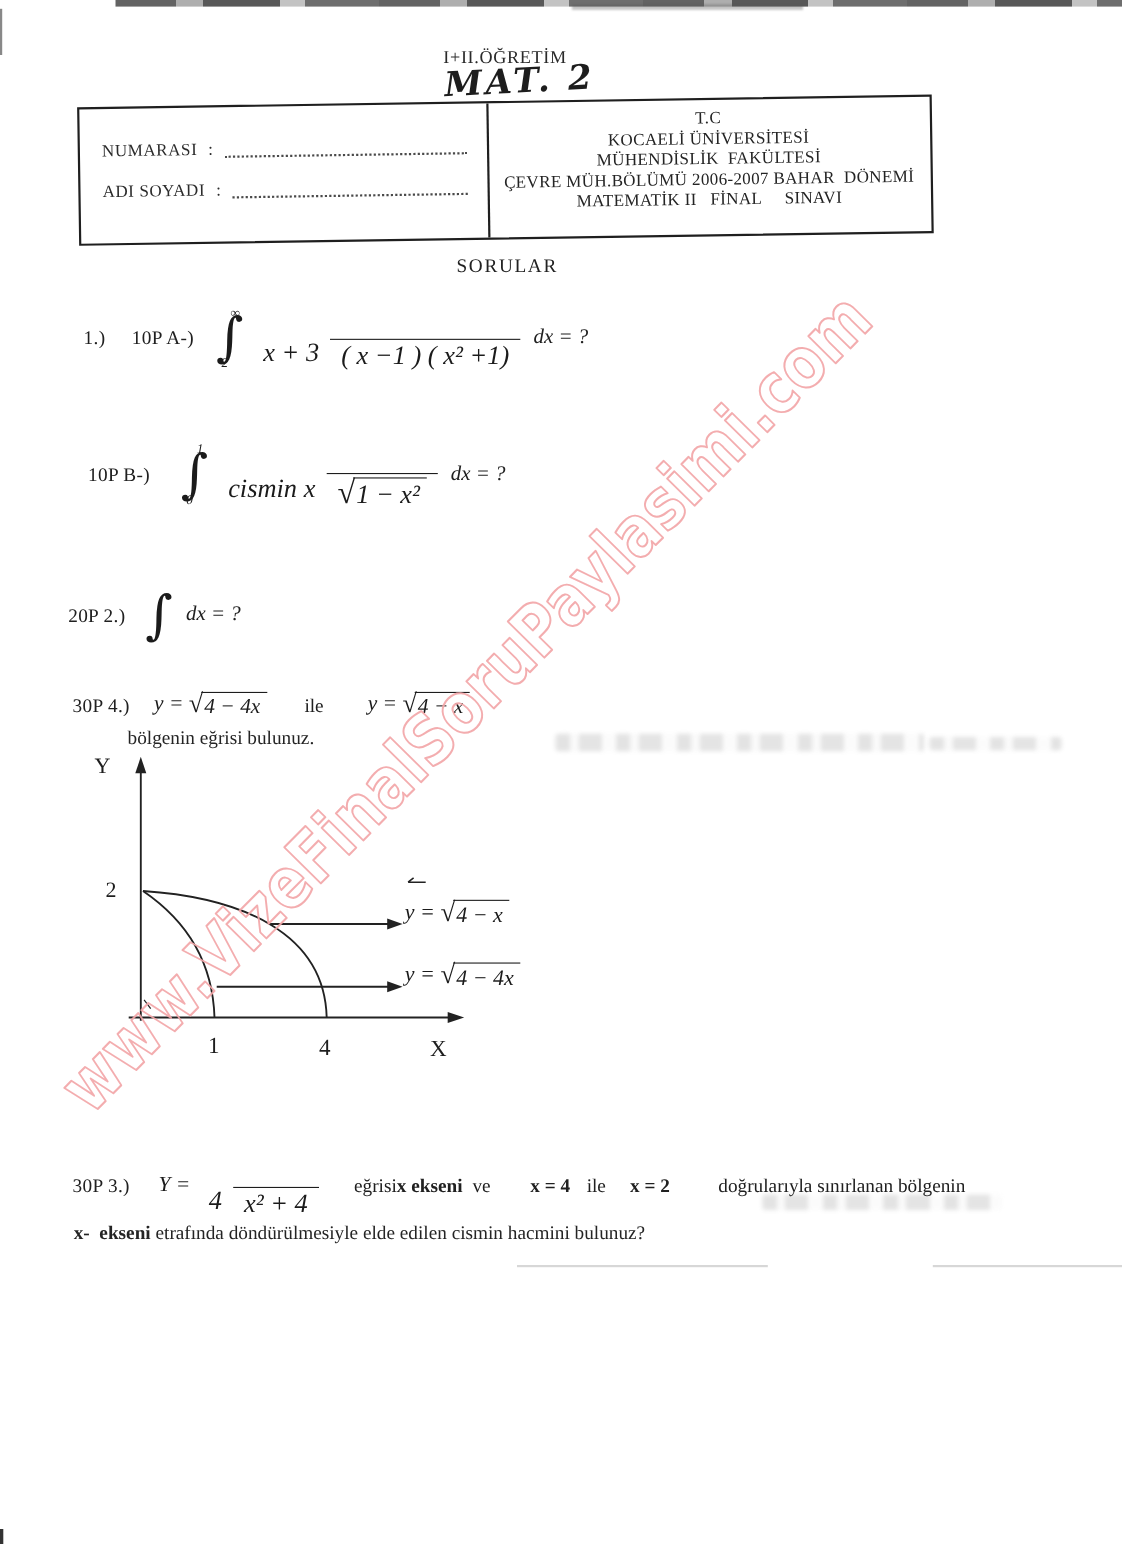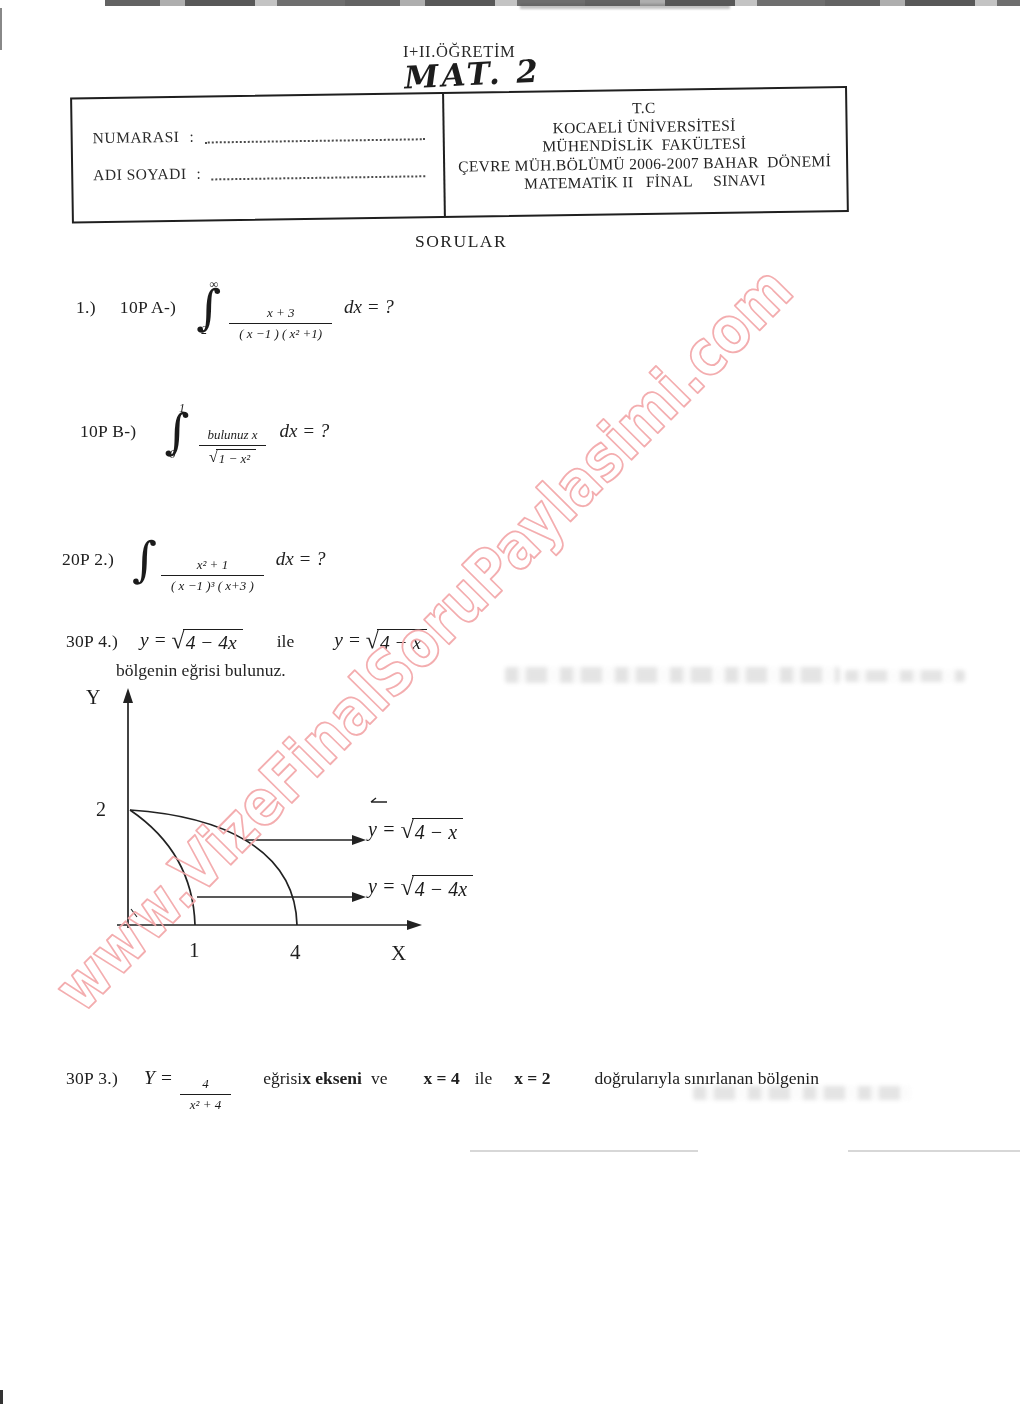--- a/index.html
+++ b/index.html
@@ -41,21 +41,21 @@
   .schoolcell .pre{white-space:pre;}
   .section-title{left:415px; top:231px; font-size:17.5px; letter-spacing:1.5px; color:#222;}
   
   .qrow{position:absolute; display:flex; align-items:center; color:#202020;}
   .qlabel{font-size:17.5px; letter-spacing:.3px; white-space:pre;}
   .intg{display:inline-flex; flex-direction:column; align-items:center; line-height:1;}
   .intg .lim{font-size:12px; font-style:italic; line-height:1; color:#1d1d1d;}
   .intg .up{margin-left:10px; margin-bottom:-3px;}
   .intg .low{margin-left:-9px; margin-top:-4px;}
   .intg .glyph, .lone-int{font-size:48px; line-height:.85; font-family:"DejaVu Serif", serif; font-style:normal; color:#1b1b1b;}
-  .frac{display:inline-flex; flex-direction:column; align-items:center; font-style:italic; font-size:13px; color:#1b1b1b;margin-top:32px;}
+  .frac{display:inline-flex; flex-direction:row; align-items:center; font-style:italic; font-size:24px; color:#1b1b1b;margin-top:32px;}
   .frac .num{padding:0 10px 3px; line-height:1.05; display:inline-flex; align-items:flex-start;}
   .frac .den{border-top:1.6px solid #1d1d1d; padding:3px 10px 0; line-height:1.05; display:inline-flex; align-items:flex-start;}
   .sqrt{display:inline-flex; align-items:flex-start;}
   .sqrt .sg{font-size:1.22em; line-height:1; margin-right:-2px; font-style:normal;}
   .sqrt .rad{border-top:1.7px solid #1d1d1d; padding:2px 6px 0 3px; line-height:1.1; white-space:pre;}
   .tail{font-style:italic; font-size:19px; margin-left:12px; white-space:pre;}
   .eq{font-style:italic; font-size:19.5px; display:inline-flex; align-items:flex-start; color:#1b1b1b; white-space:pre;}
   .plain{font-size:17.5px; white-space:pre;}
   .b{font-weight:bold;}
   
@@ -121,38 +121,34 @@
   </div>
 
   <div class="qrow" style="top:392px; left:80px; height:78px;">
     <span class="qlabel">10P B-)</span>
     <span class="intg" style="margin-left:28px;">
       <span class="lim up">1</span>
       <span class="glyph">∫</span>
       <span class="lim low">0</span>
     </span>
     <span class="frac" style="margin-left:8px;">
-      <span class="num">bulunuz x</span>
+      <span class="num">cismin x</span>
       <span class="den">
           <span class="sqrt">
             <span class="sg">√</span>
             <span class="rad">1 − x²</span>
           </span>
         </span>
     </span>
     <span class="tail">dx = ?</span>
   </div>
 
   <div class="qrow" style="top:520px; left:62px; height:78px;">
     <span class="qlabel">20P 2.)</span>
     <span class="lone-int" style="margin-left:18px;">∫</span>
-    <span class="frac" style="margin-left:4px;">
-      <span class="num">x²  + 1</span>
-      <span class="den">( x −1 )³  ( x+3 )</span>
-    </span>
     <span class="tail">dx = ?</span>
   </div>
 
   <div class="qrow" style="top:624px; left:66px; height:34px;">
     <span class="qlabel">30P 4.)</span>
     <span class="eq" style="margin-left:22px;"><span>y = </span><span class="sqrt"><span class="sg">√</span><span class="rad">4 − 4x</span></span></span>
     <span class="plain" style="margin-left:34px;">ile</span>
     <span class="eq" style="margin-left:40px;"><span>y = </span><span class="sqrt"><span class="sg">√</span><span class="rad">4 − x</span></span></span>
   </div>
   <div class="abs plain" style="top:660px; left:116px;">bölgenin eğrisi bulunuz.</div>
@@ -191,18 +187,21 @@
       <span class="den">x²  + 4</span>
     </span>
     <span class="plain" style="margin-left:32px;">eğrisi</span>
     <span class="plain b" style="">x ekseni</span>
     <span class="plain" style="margin-left:9px;">ve</span>
     <span class="plain b" style="margin-left:36px;">x = 4</span>
     <span class="plain" style="margin-left:15px;">ile</span>
     <span class="plain b" style="margin-left:22px;">x = 2</span>
     <span class="plain" style="margin-left:44px;">doğrularıyla sınırlanan bölgenin</span>
   </div>
+  <div class="abs" style="top:1110px; left:67px;">
+    <span class="plain b">x-  ekseni</span><span class="plain"> etrafında döndürülmesiyle elde edilen cismin hacmini bulunuz?</span>
+  </div>
 
   <svg class="abs wm" width="1020" height="1404" viewBox="0 0 1020 1404">
     <text x="82" y="1015" transform="rotate(-45.3 82 1015)" textLength="1015" lengthAdjust="spacingAndGlyphs" font-family="DejaVu Sans, sans-serif" font-size="64" font-weight="bold" fill="none" stroke="#f3a7a9" stroke-width="1.9" stroke-linejoin="round" opacity="0.92">www.VizeFinalSoruPaylasimi.com</text>
   </svg>
 
 </div>
 
 </body></html>

